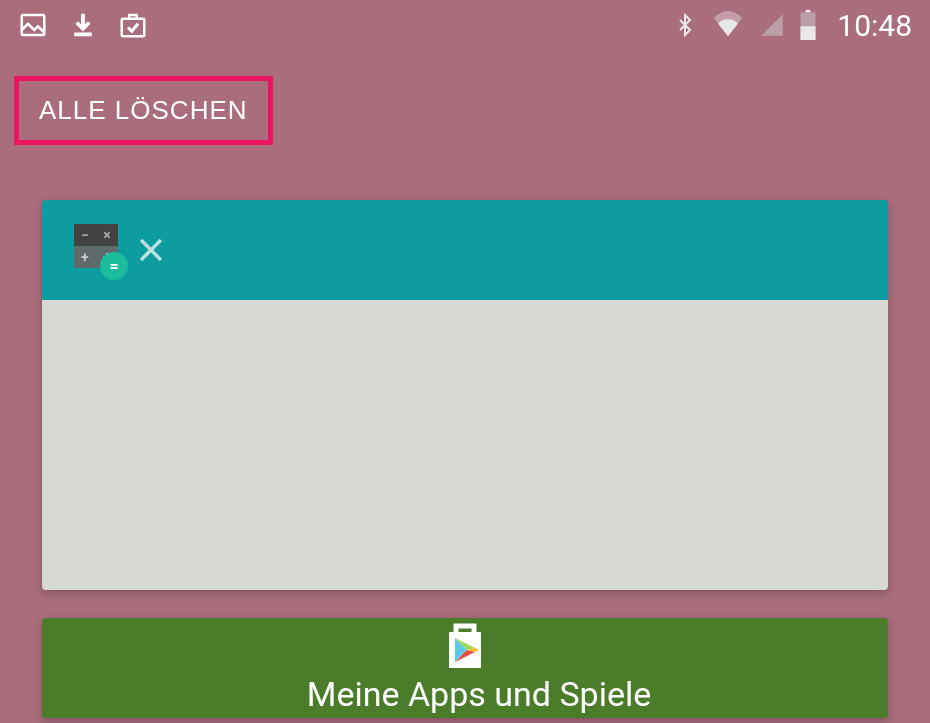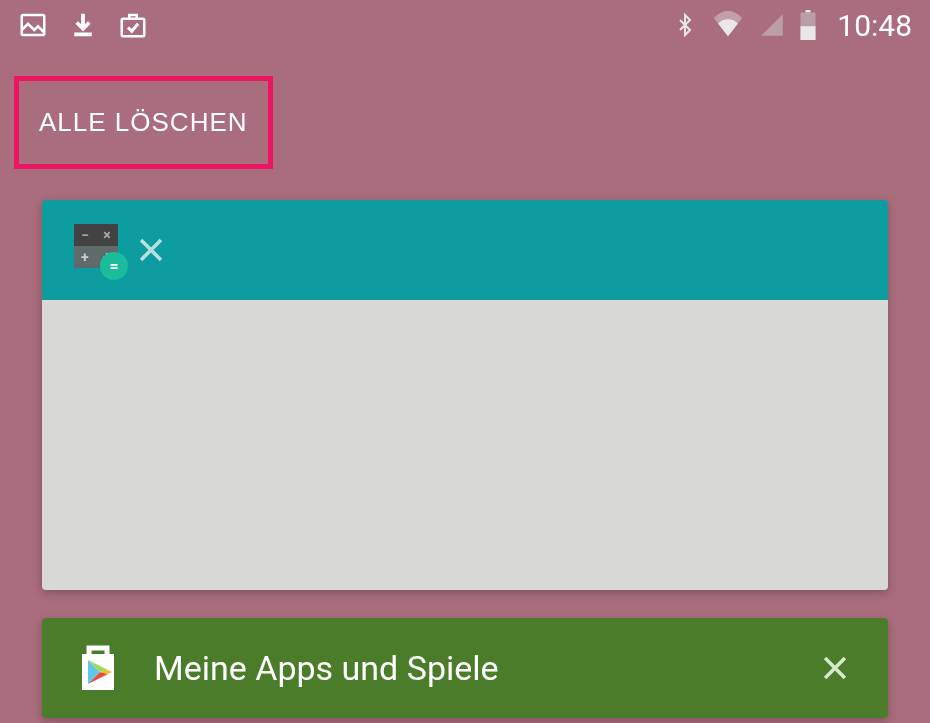--- a/index.html
+++ b/index.html
@@ -38,21 +38,21 @@
     }
     .clock {
       font-size: 30px;
       font-weight: 400;
       margin-left: 6px;
     }
     .clear-all-btn {
       position: absolute;
       top: 76px;
       left: 14px;
-      padding: 26px 20px;
+      padding: 14px 20px;
       border: 5px solid #ec1561;
       background: transparent;
       color: #fff;
       font-size: 26px;
       font-weight: 500;
       letter-spacing: 1px;
       cursor: pointer;
     }
     .cards-area {
       position: absolute;
@@ -70,20 +70,21 @@
       height: 100px;
       display: flex;
       align-items: center;
       padding: 0 28px;
     }
     .card-header.teal {
       background: #0d9da0;
     }
     .card-header.green {
       background: #4a7c2a;
+      flex-direction: column;
     }
     .app-icon {
       width: 56px;
       height: 56px;
       flex-shrink: 0;
     }
     .app-title {
       flex: 1;
       color: #fff;
       font-size: 34px;

